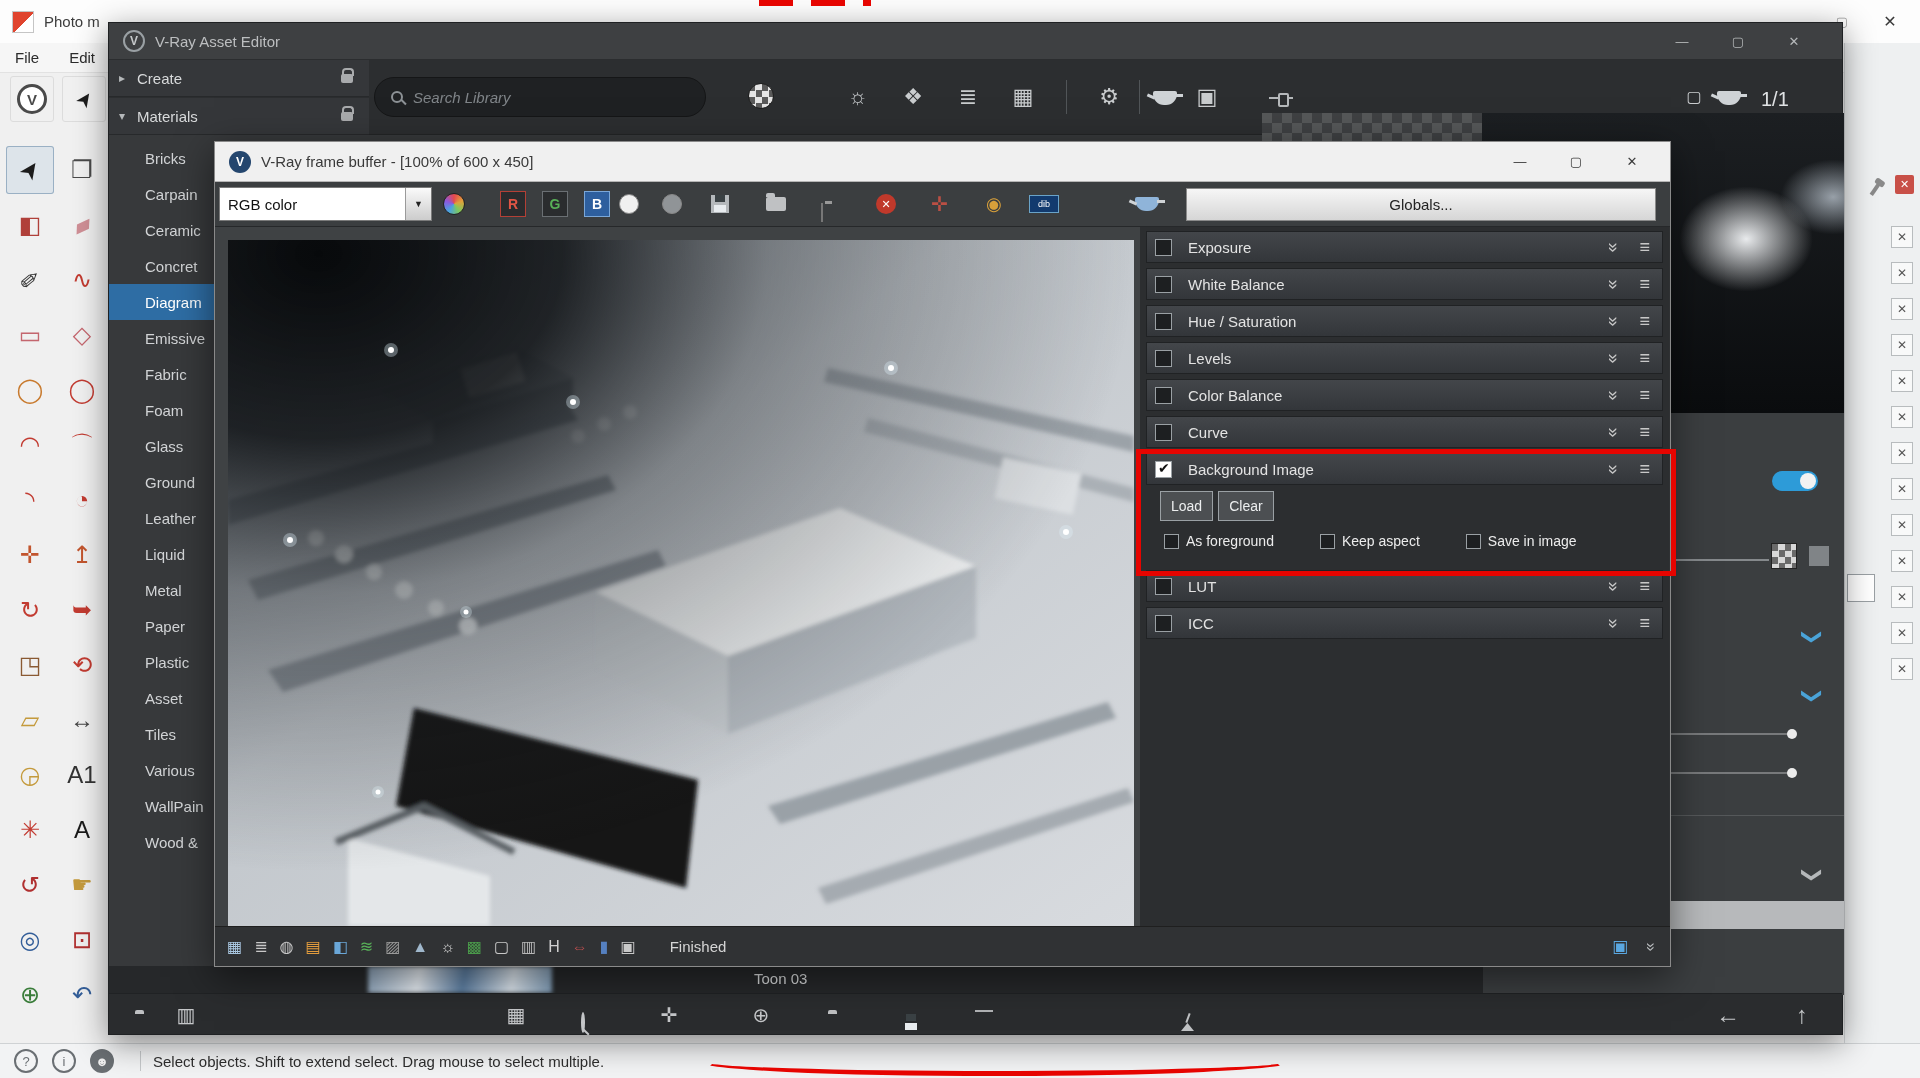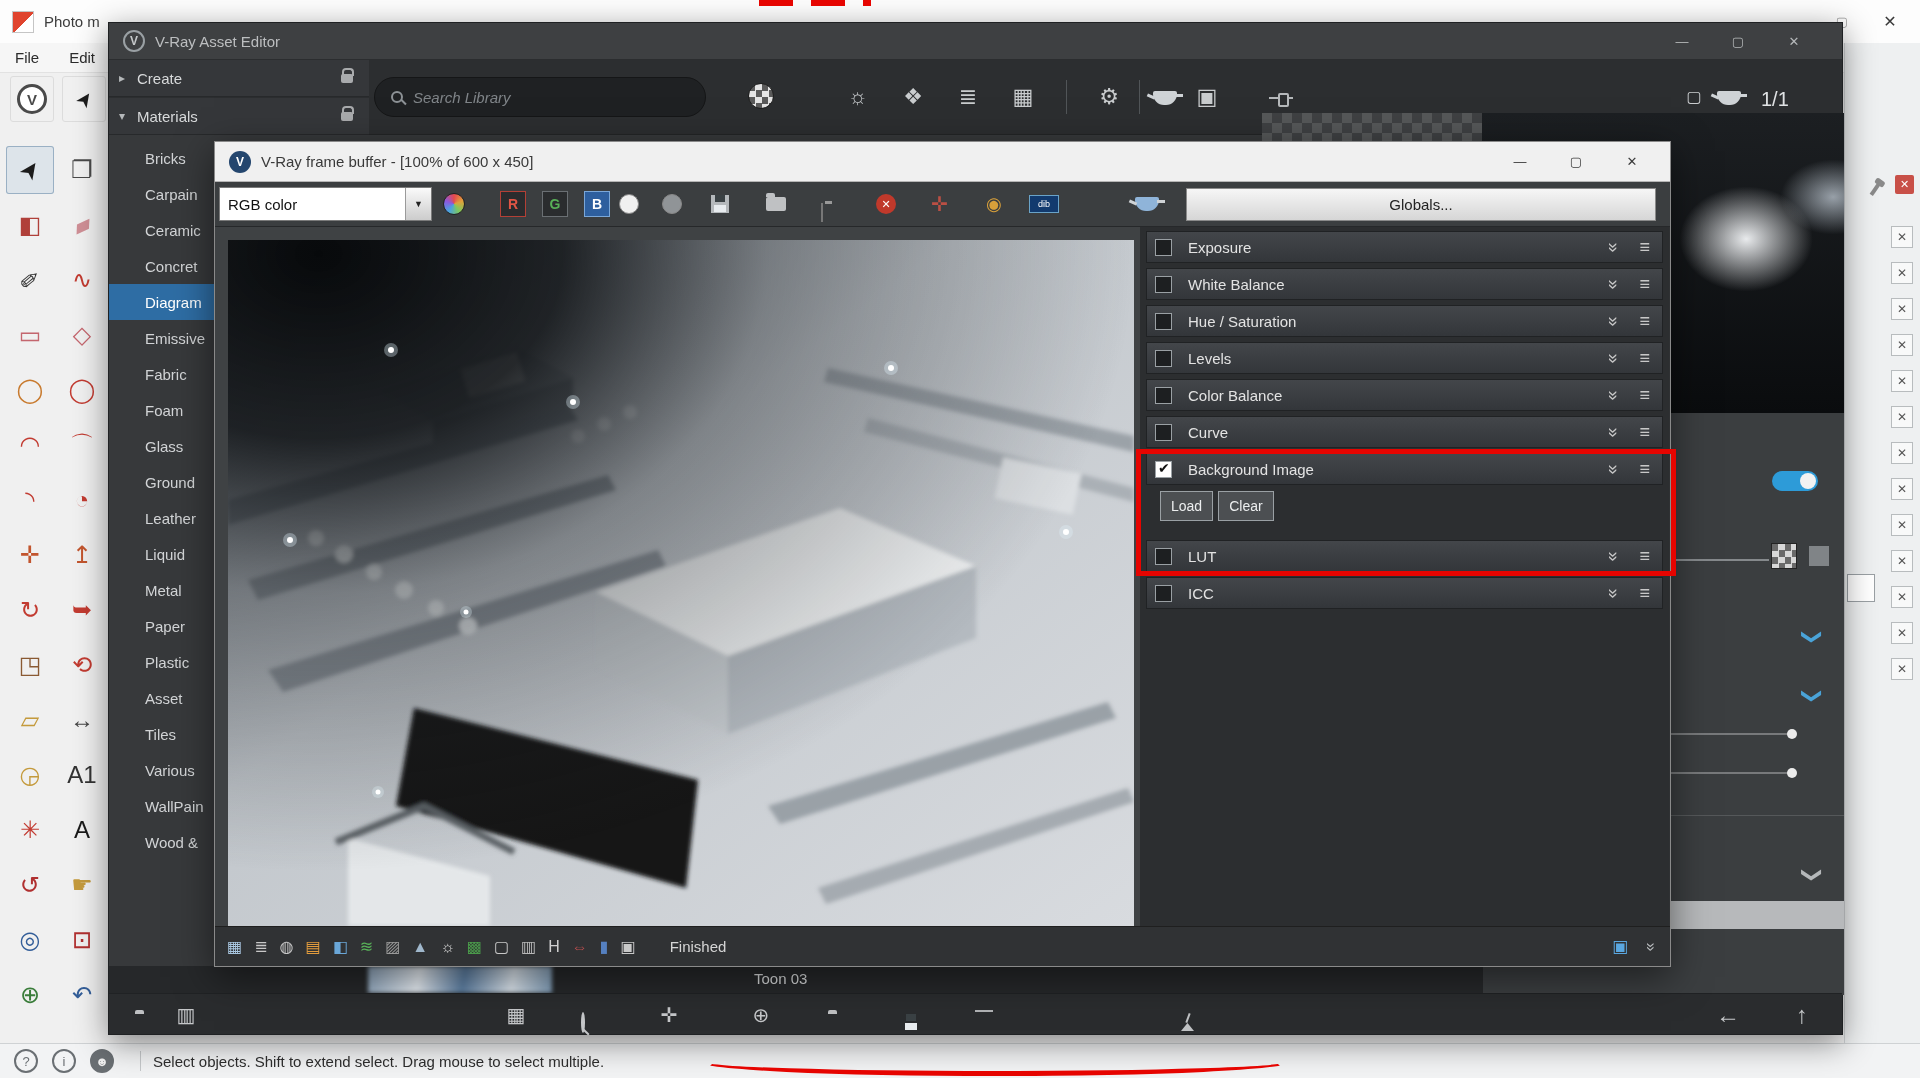--- a/index.html
+++ b/index.html
@@ -626,20 +626,34 @@
         <span class="fbrow-label">Background Image</span>
         <span class="chev2"></span>
         <span class="ham"></span>
       </div>
 
       <div class="fb-pathrow">
         <button class="fb-btn">Load</button>
         <button class="fb-btn">Clear</button>
       </div>
 
+      <div class="fb-optrow">
+        <span class="fb-opt">
+            <span class="cb small"></span>
+            <span class="fb-opt-label">As foreground</span>
+          </span>
+          <span class="fb-opt">
+            <span class="cb small"></span>
+            <span class="fb-opt-label">Keep aspect</span>
+          </span>
+          <span class="fb-opt">
+            <span class="cb small"></span>
+            <span class="fb-opt-label">Save in image</span>
+          </span>
+      </div>
 
       <div class="fb-spacer"></div>
 
       <div class="fbrow">
           <span class="cb"></span>
           <span class="fbrow-label">LUT</span>
           <span class="chev2"></span>
           <span class="ham"></span>
         </div>
         <div class="fbrow">

